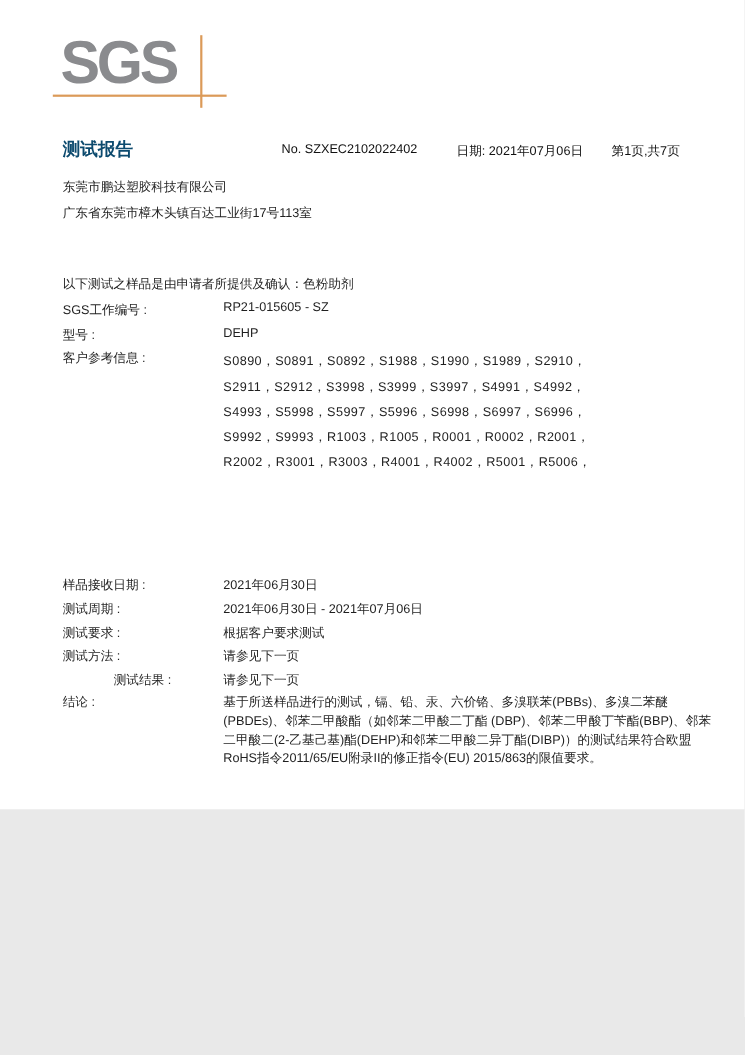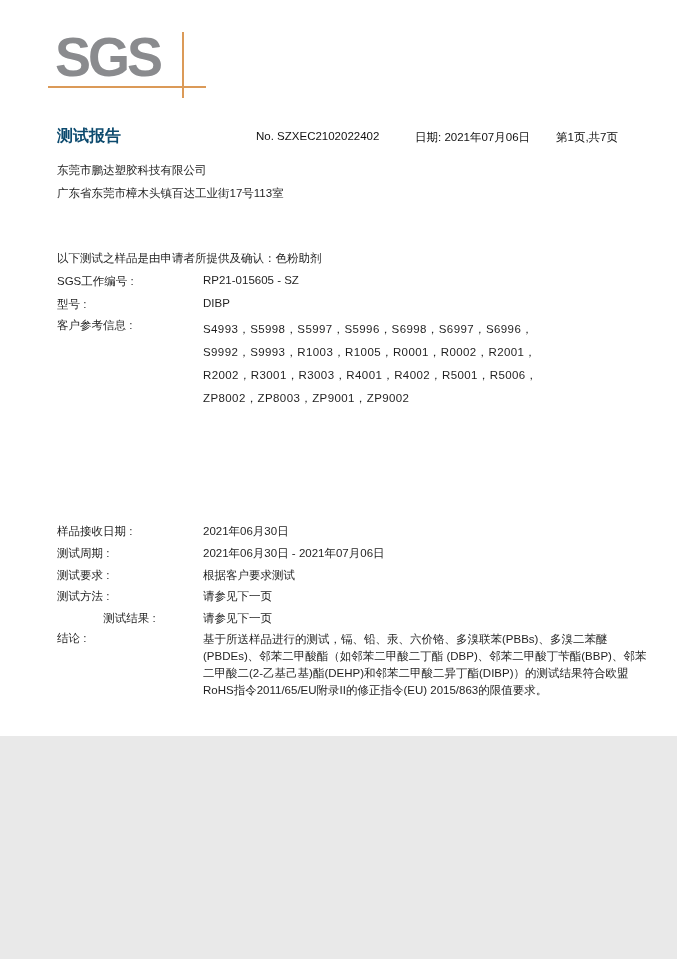--- a/index.html
+++ b/index.html
@@ -69,28 +69,29 @@
 
   <div class="abs body-text bold" style="left:57px; top:163px;">东莞市鹏达塑胶科技有限公司</div>
   <div class="abs body-text bold" style="left:57px; top:186px;">广东省东莞市樟木头镇百达工业街17号113室</div>
 
   <div class="abs body-text bold" style="left:57px; top:251px;">以下测试之样品是由申请者所提供及确认：色粉助剂</div>
 
   <div class="abs body-text label-col" style="top:274px;">SGS工作编号 :</div>
   <div class="abs body-text value-col" style="top:274px;">RP21-015605 - SZ</div>
 
   <div class="abs body-text label-col" style="top:297px;">型号 :</div>
-  <div class="abs body-text value-col" style="top:297px;">DIBP</div>
+  <div class="abs body-text value-col" style="top:297px;">DEHP</div>
 
   <div class="abs body-text label-col" style="top:318px;">客户参考信息 :</div>
   <div class="abs value-col ref-lines" style="top:318px;">
+      <div>S0890，S0891，S0892，S1988，S1990，S1989，S2910，</div>
+      <div>S2911，S2912，S3998，S3999，S3997，S4991，S4992，</div>
       <div>S4993，S5998，S5997，S5996，S6998，S6997，S6996，</div>
       <div>S9992，S9993，R1003，R1005，R0001，R0002，R2001，</div>
       <div>R2002，R3001，R3003，R4001，R4002，R5001，R5006，</div>
-      <div>ZP8002，ZP8003，ZP9001，ZP9002</div>
     </div>
 
   <div class="abs body-text label-col" style="top:524px;">样品接收日期 :</div>
   <div class="abs body-text value-col" style="top:524px;">2021年06月30日</div>
 
   <div class="abs body-text label-col" style="top:546px;">测试周期 :</div>
   <div class="abs body-text value-col" style="top:546px;">2021年06月30日 - 2021年07月06日</div>
 
   <div class="abs body-text label-col" style="top:568px;">测试要求 :</div>
   <div class="abs body-text value-col" style="top:568px;">根据客户要求测试</div>

